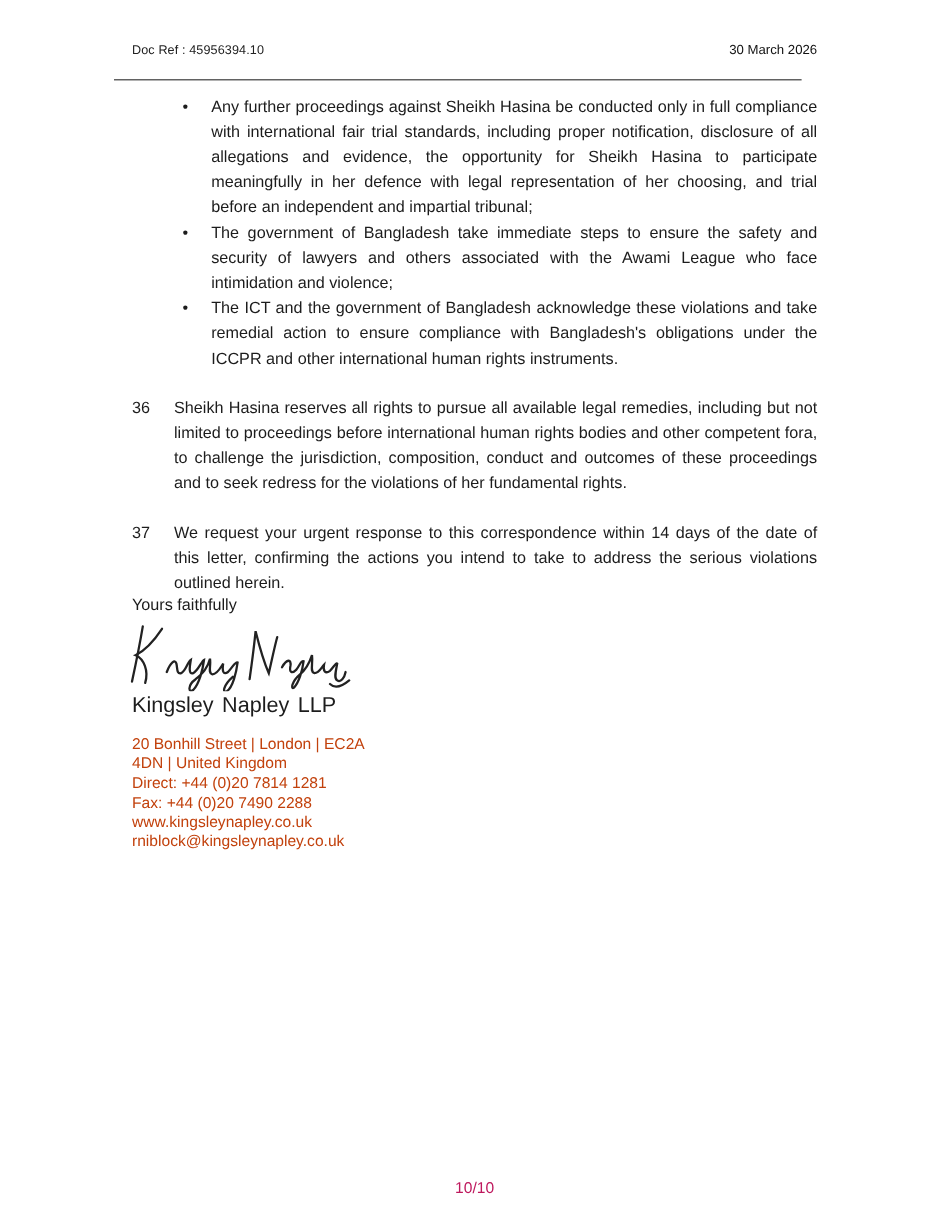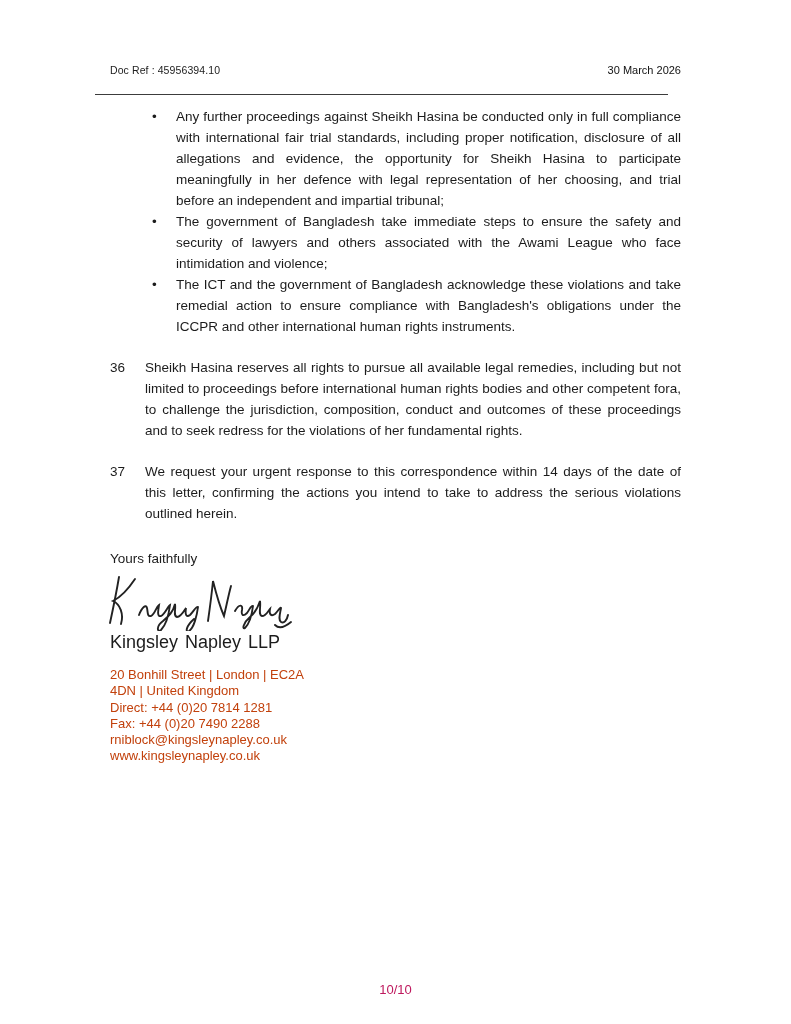--- a/index.html
+++ b/index.html
@@ -10,21 +10,21 @@
   }
   .page {
     position: relative;
     width: 791px;
     height: 1024px;
     margin: 0 auto;
     background: #ffffff;
     overflow: hidden;
   }
   .content {
-    padding: 64px 110px 0 110px;
+    padding: 36px 110px 0 110px;
   }
   
   .header {
     display: flex;
     justify-content: space-between;
     align-items: flex-end;
   }
   .doc-ref {
     font-size: 10.5px;
     color: #222222;
@@ -69,21 +69,20 @@
   .para-number {
     flex: none;
     width: 35px;
   }
   .para-text {
     flex: 1;
     text-align: justify;
   }
   
   .valediction {
-    margin-top: 27px;
     font-size: 13.5px;
   }
   .signature {
     display: block;
     margin: 5px 0 1px -5px;
   }
   .firm-name {
     font-size: 18px;
     word-spacing: 2px;
   }
@@ -153,20 +152,20 @@
       <path d="M170,54 C174,58 180,56 186,51"></path>
     </svg>
 
     <div class="firm-name">Kingsley Napley LLP</div>
 
     <div class="contact">
       <div>20 Bonhill Street | London | EC2A</div>
       <div>4DN | United Kingdom</div>
       <div>Direct: +44 (0)20 7814 1281</div>
       <div>Fax: +44 (0)20 7490 2288</div>
+      <div>www.kingsleynapley.co.uk</div>
       <div>rniblock@kingsleynapley.co.uk</div>
-      <div>www.kingsleynapley.co.uk</div>
     </div>
 
   </div>
 
   <div class="footer">10/10</div>
 </div>
 
 </body></html>

